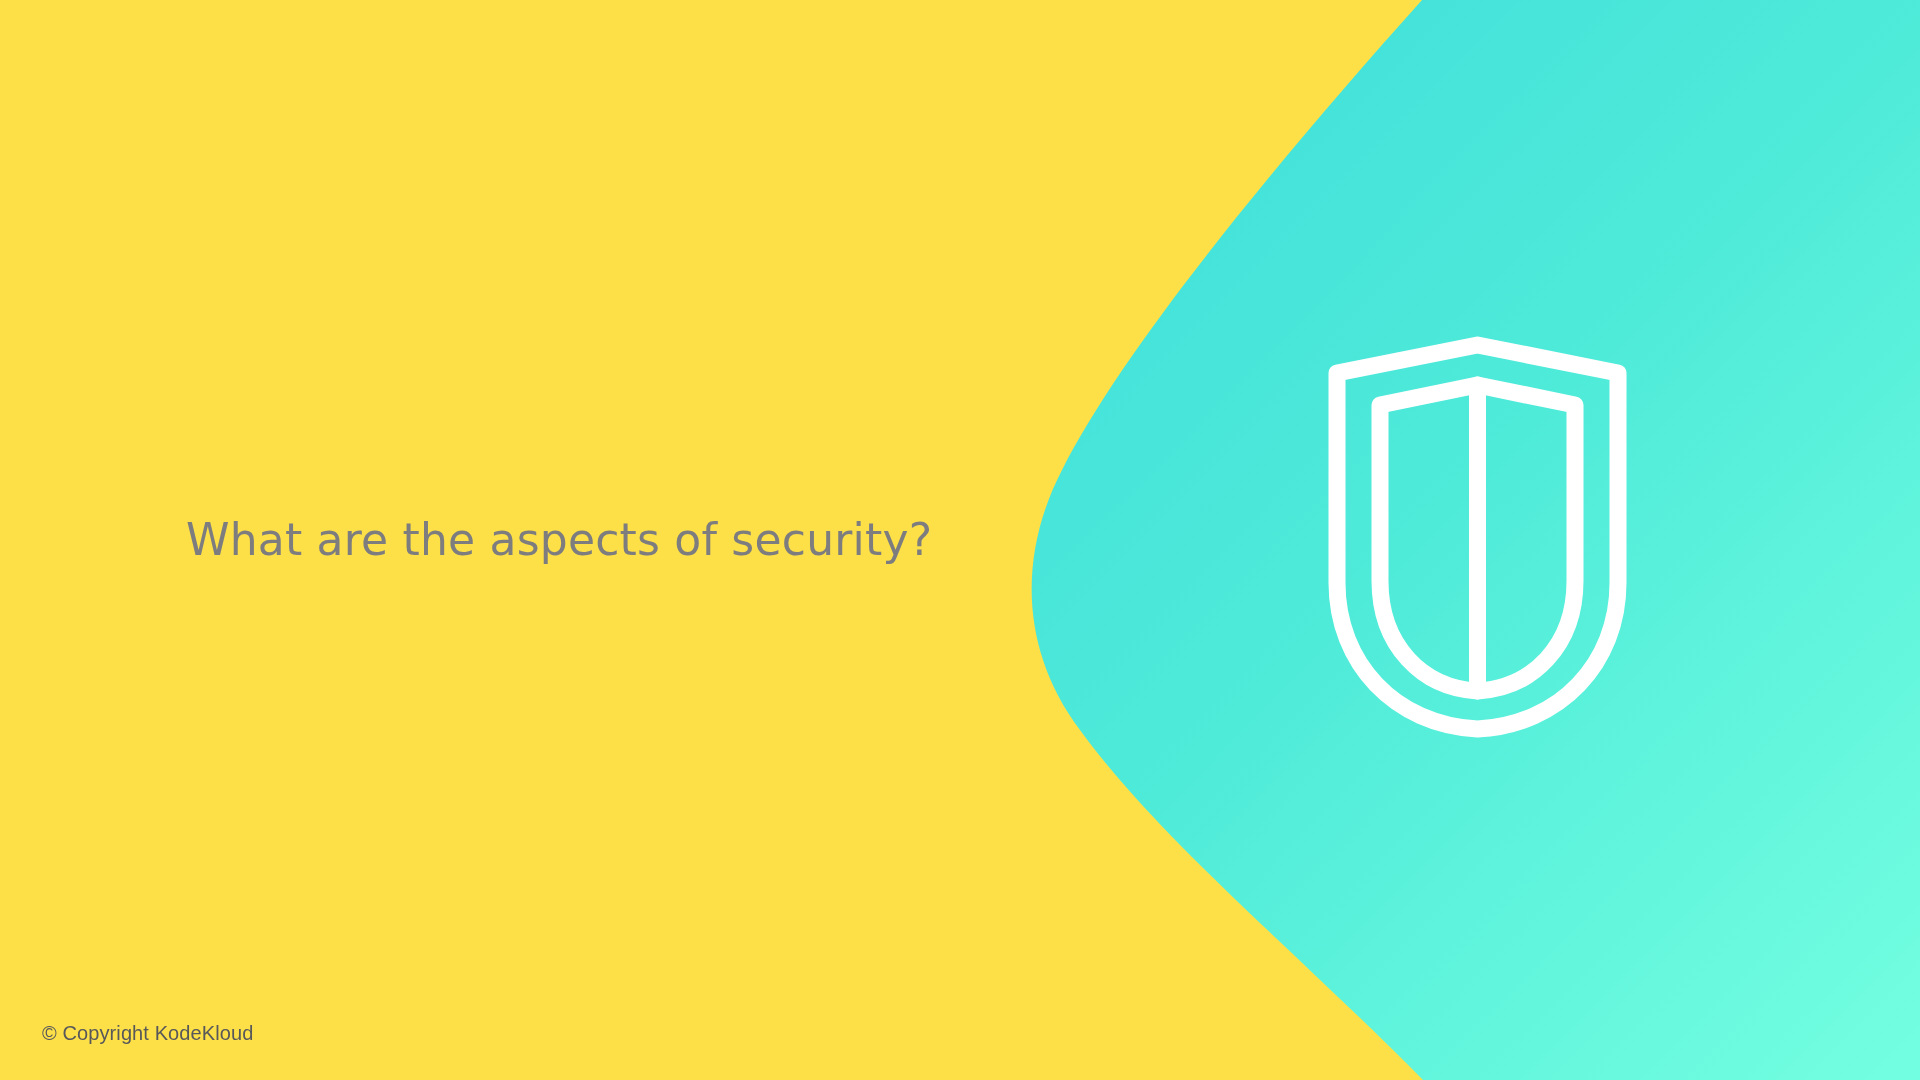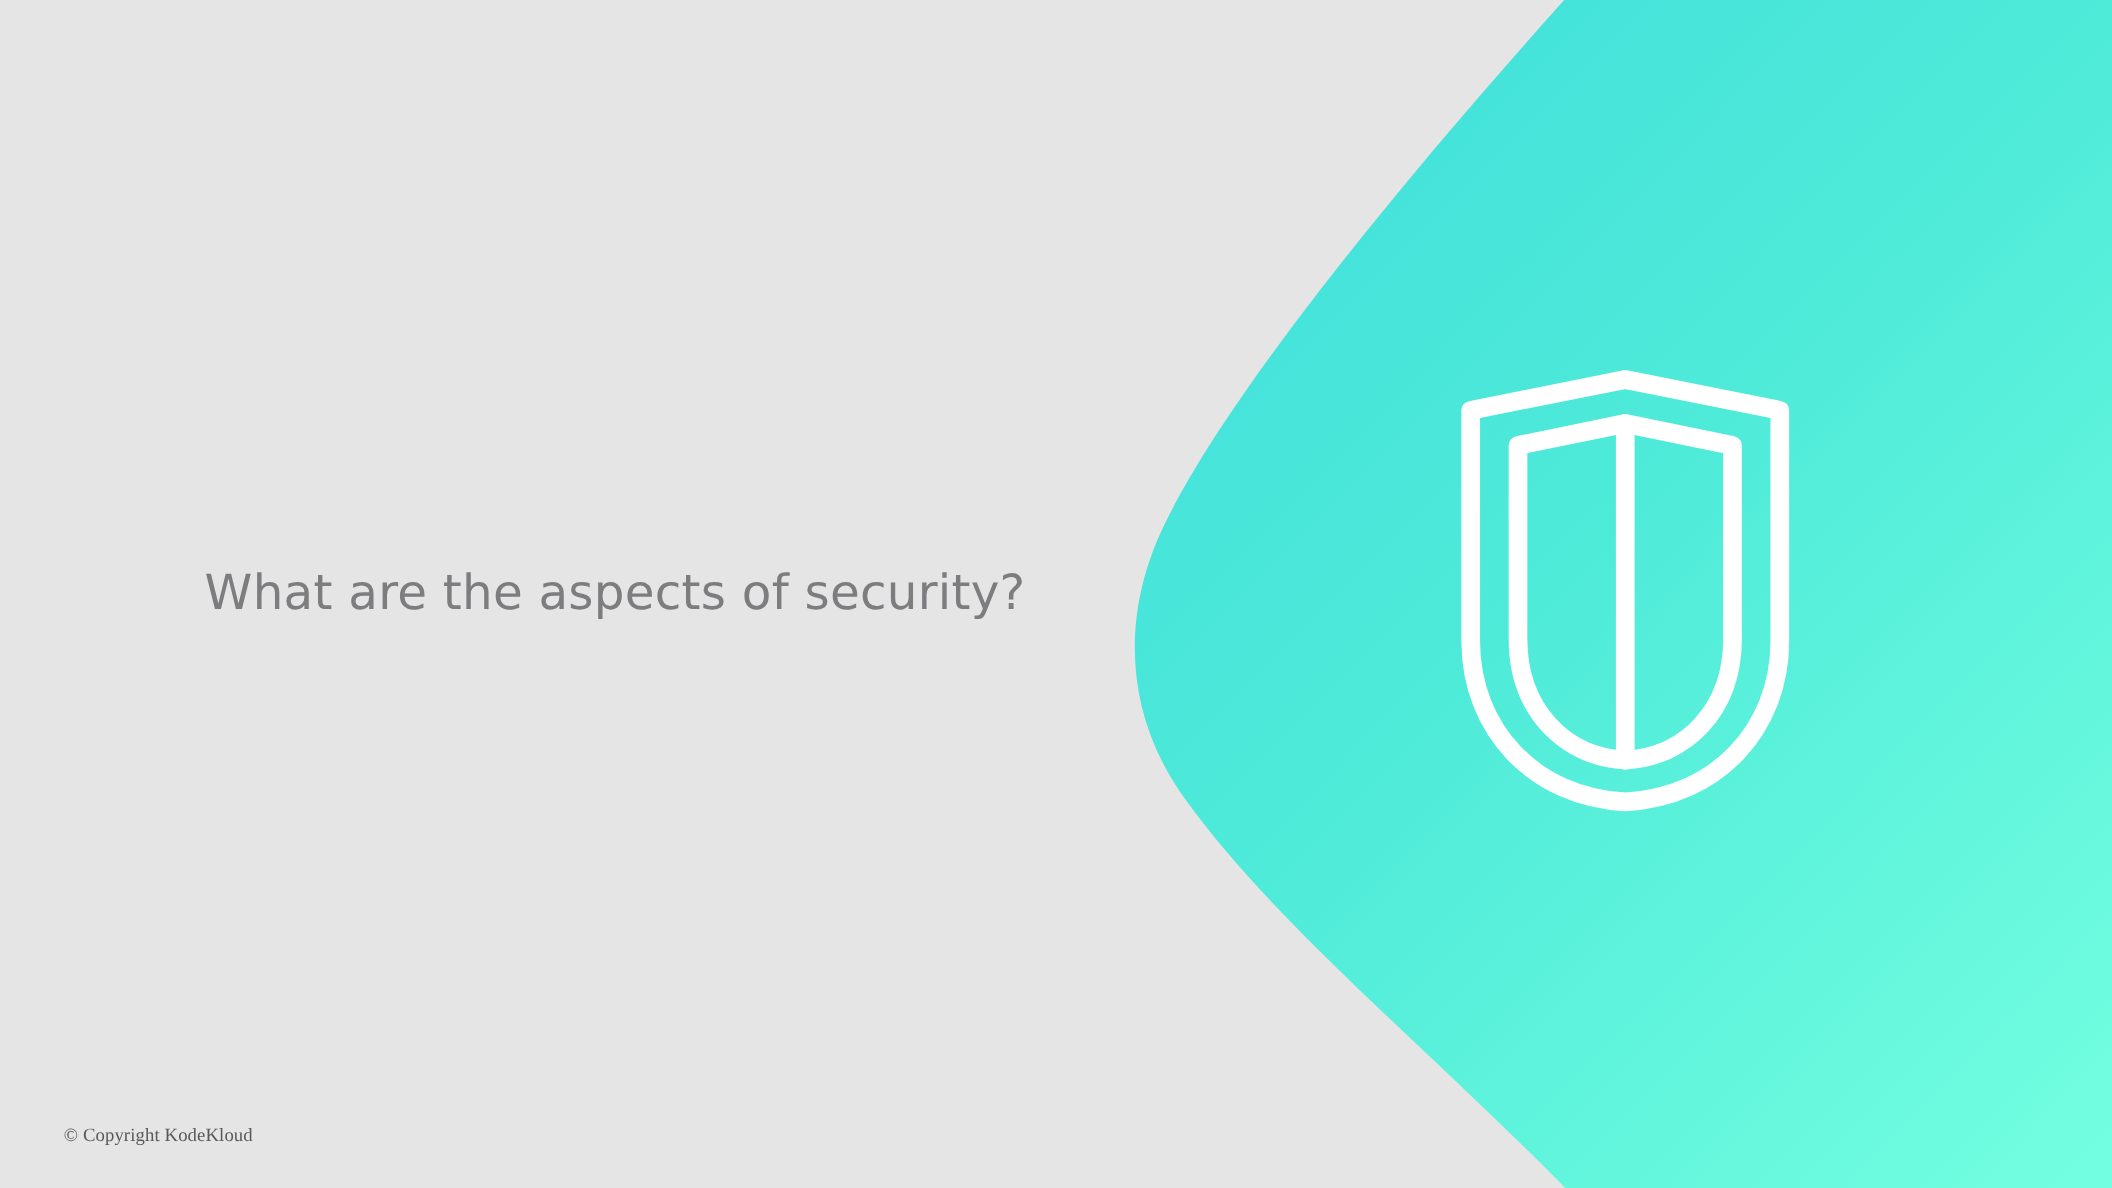--- a/index.html
+++ b/index.html
@@ -11,21 +11,21 @@
     width: 1920px;
     height: 1080px;
     overflow: hidden;
     font-family: "DejaVu Sans", sans-serif;
   }
 
   #slide {
     position: relative;
     width: 1920px;
     height: 1080px;
-    background: #e5e5e5;
+    background: #fde047;
     overflow: hidden;
   }
 
   
   #shape-layer {
     position: absolute;
     top: 0;
     left: 0;
     width: 1920px;
     height: 1080px;
@@ -52,24 +52,24 @@
     font-weight: 400;
     line-height: 58px;
     letter-spacing: 0.2px;
     color: #7d7d80;
     white-space: nowrap;
   }
 
   
   #footer-copyright {
     position: absolute;
-    left: 58px;
+    left: 42px;
     top: 1022px;
-    font-family: Liberation Serif, serif;
-    font-size: 17px;
+    font-family: Liberation Sans, sans-serif;
+    font-size: 20px;
     font-weight: 400;
     letter-spacing: 0.1px;
     color: #58585b;
     white-space: nowrap;
   }
 </style>
 </head>
 <body>
 
 <div id="slide">

